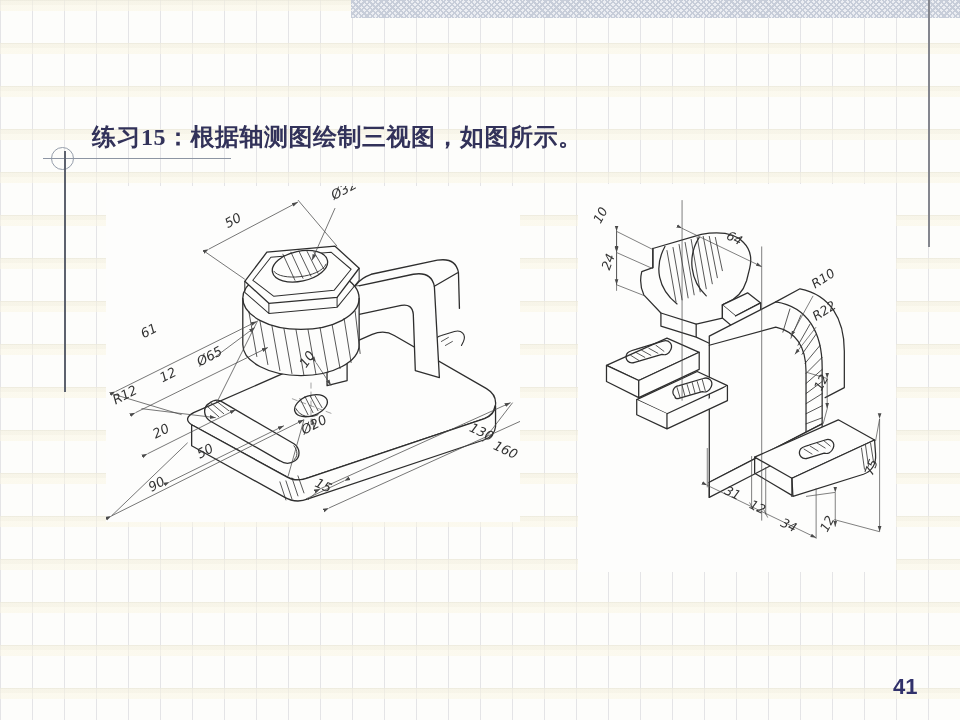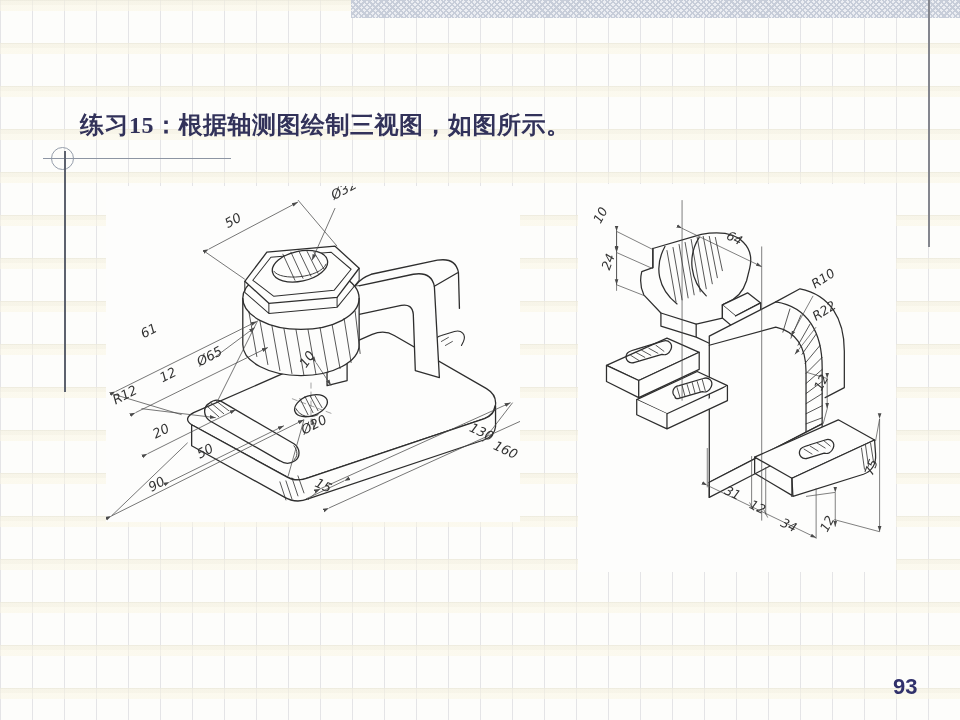--- a/index.html
+++ b/index.html
@@ -10,21 +10,21 @@
       repeating-linear-gradient(180deg, rgba(250,246,228,0.55) 0 11px, rgba(255,255,255,0) 11px 43px),
       repeating-linear-gradient(90deg, rgba(208,208,214,0.55) 0 1px, rgba(255,255,255,0) 1px 32px),
       repeating-linear-gradient(180deg, rgba(198,196,186,0.50) 0 1px, rgba(230,228,220,0.40) 1px 5px, rgba(255,255,255,0) 5px 43px);
   }
   .band{position:absolute;left:351px;top:0;width:609px;height:18px;
     background-color:#eceef3;
     background-image:
       repeating-linear-gradient(45deg,#c7cdd9 0 1.5px,rgba(255,255,255,0) 1.5px 4px),
       repeating-linear-gradient(-45deg,#c7cdd9 0 1.5px,rgba(255,255,255,0) 1.5px 4px);}
   .vline-right{position:absolute;left:928px;top:0;width:2px;height:247px;background:#84868e;}
-  .title{position:absolute;left:76px;top:106px;margin:4px;
+  .title{position:absolute;left:76px;top:106px;margin:16px;
     font-family:"Liberation Serif",serif;font-weight:bold;font-size:24px;line-height:1.25;
     color:#32325a;letter-spacing:0.5px;white-space:nowrap;}
   .deco-circle{position:absolute;left:51px;top:147px;width:21px;height:21px;border:1.5px solid #959daa;border-radius:50%;background:transparent;}
   .deco-hline{position:absolute;left:43px;top:158px;width:188px;height:1px;background:#8d95a3;}
   .deco-vline{position:absolute;left:64px;top:151px;width:1.5px;height:241px;background:#5d626e;}
   .fig{position:absolute;background:#fdfdfc;}
   .fig svg{display:block;width:100%;height:100%;}
   .fig-left{left:106px;top:186px;width:414px;height:336px;}
   .fig-right{left:578px;top:184px;width:318px;height:388px;}
   .lbl text{font-family:"DejaVu Sans",sans-serif;font-style:italic;font-size:13px;fill:#333;}
@@ -200,13 +200,13 @@
     <text transform="translate(241 206) rotate(-62)">12</text>
     <text transform="translate(292 290) rotate(-70)">75</text>
     <text transform="translate(144 307) rotate(25)">31</text>
     <text transform="translate(169 321) rotate(25)">12</text>
     <text transform="translate(200 339) rotate(25)">34</text>
     <text transform="translate(247 346) rotate(-62)">12</text>
   </g>
 </svg>
 </div>
 
-<div class="page-num">93</div>
+<div class="page-num">41</div>
 
 </body></html>

